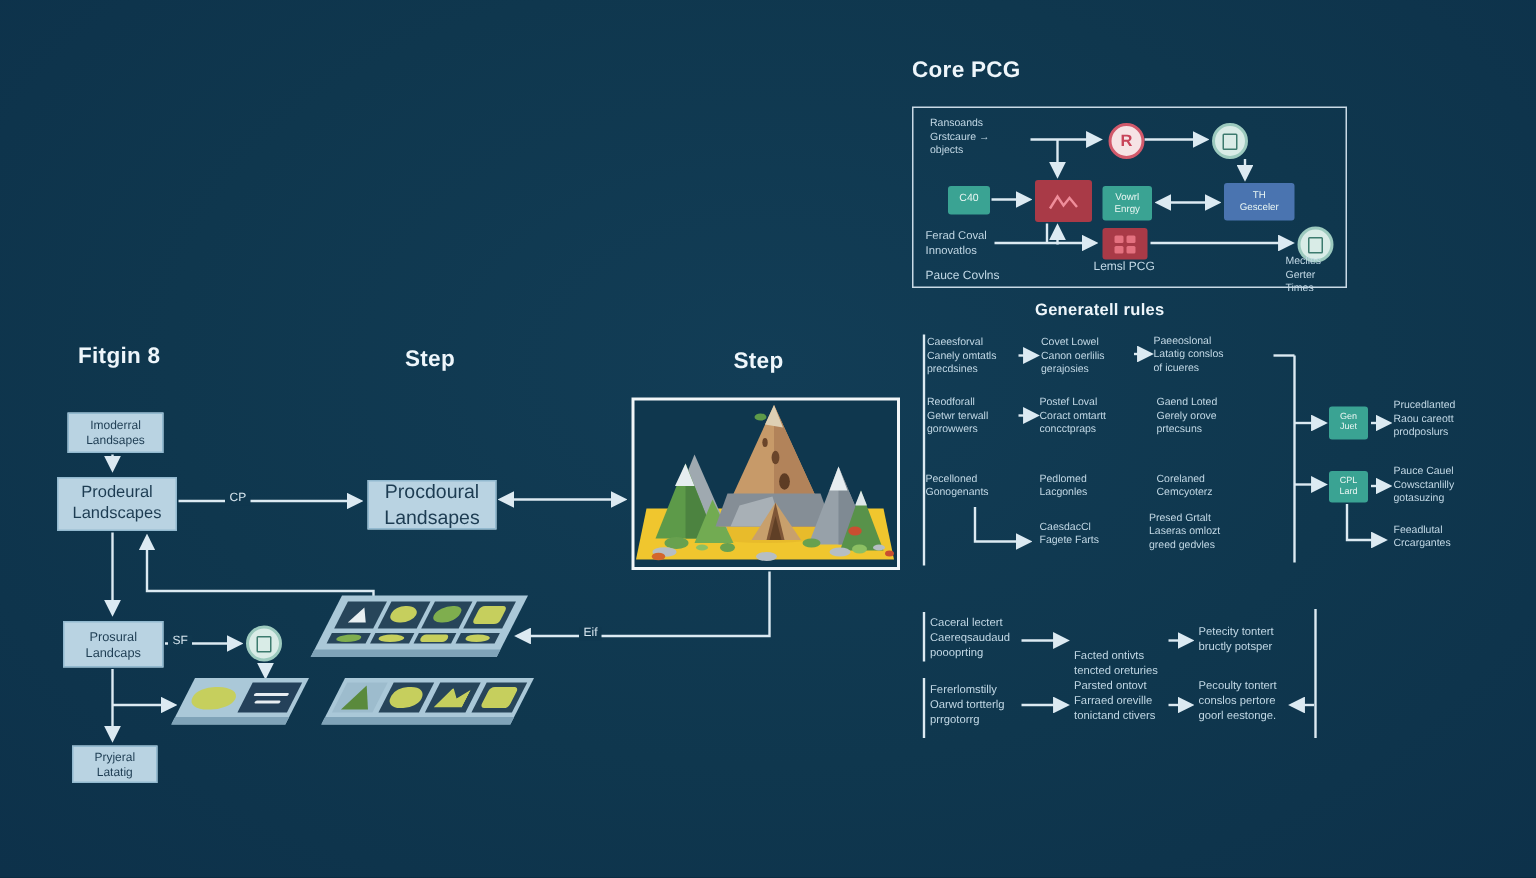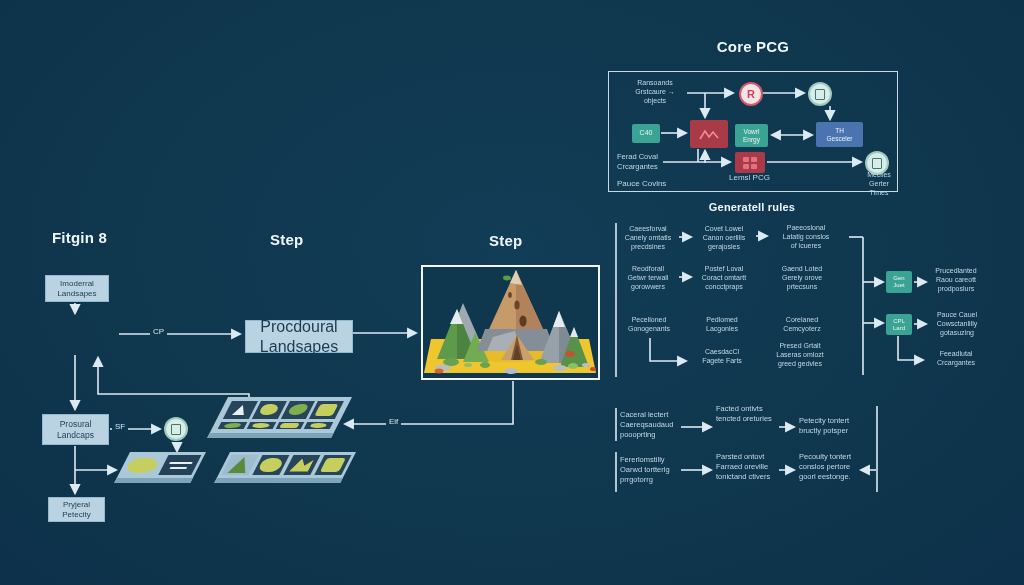--- a/index.html
+++ b/index.html
@@ -3,21 +3,21 @@
 <meta charset="utf-8">
 <style>
   html,body{margin:0;padding:0;background:#0a2a3e;}
   .canvas{position:relative;width:1024px;height:585px;overflow:hidden;
     background:radial-gradient(ellipse at 50% 42%, #123d56 0%, #0f374e 55%, #0d314a 100%);
     font-family:"Liberation Sans", sans-serif;}
   .abs{position:absolute;}
   .wires{position:absolute;left:0;top:0;pointer-events:none;}
   .hdr{font-weight:bold;color:#eef6fb;letter-spacing:.2px;}
   .txt{font-size:7.5px;line-height:1.3;color:#c2d8e5;white-space:pre-line;}
-  .c{text-align:center;}
+  .c{}
   .lbox{background:#b9d3e2;color:#1d3c52;border:1px solid #92b9cf;box-sizing:border-box;
     display:flex;align-items:center;justify-content:center;text-align:center;
     white-space:pre-line;line-height:1.25;}
   .node{display:flex;align-items:center;justify-content:center;text-align:center;
     color:#eaf6f3;white-space:pre-line;line-height:1.15;border-radius:2px;box-sizing:border-box;}
   .teal{background:#3aa393;}
   .blue{background:#4a74b0;}
   .redbox{background:#a93a47;}
   .elabel{font-size:8px;color:#d7e6ef;background:#0f374e;padding:0 3px;line-height:1.1;}
   .circ{width:24px;height:24px;border-radius:50%;background:#d9ece7;border:2px solid #9ccabe;
@@ -100,26 +100,28 @@
   </svg>
 
   <div class="abs hdr" style="left:52px;top:229px;font-size:15px">Fitgin 8</div>
   <div class="abs hdr" style="left:270px;top:231px;font-size:15px">Step</div>
   <div class="abs hdr" style="left:489px;top:232px;font-size:15px">Step</div>
   <div class="abs hdr c" style="left:608px;top:38px;width:290px;font-size:15px">Core PCG</div>
   <div class="abs hdr c" style="left:690px;top:201px;width:124px;font-size:11px">Generatell rules</div>
 
   <div class="abs lbox" style="left:45px;top:275px;width:64px;height:27px;font-size:8px">Imoderral
 Landsapes</div>
-  <div class="abs lbox" style="left:245px;top:320px;width:108px;height:33px;font-size:16px">Procdoural
+  <div class="abs lbox" style="left:38px;top:318px;width:80px;height:36px;font-size:11px">Prodeural
+Landscapes</div>
+  <div class="abs lbox" style="left:245px;top:320px;width:86px;height:33px;font-size:13px">Procdoural
 Landsapes</div>
   <div class="abs lbox" style="left:42px;top:414px;width:67px;height:31px;font-size:8.5px">Prosural
 Landcaps</div>
   <div class="abs lbox" style="left:48px;top:497px;width:57px;height:25px;font-size:8px">Pryjeral
-Petecity</div>
+Latatig</div>
 
   <div class="abs elabel" style="left:150px;top:328px">CP</div>
   <div class="abs elabel" style="left:112px;top:423px">SF</div>
   <div class="abs elabel" style="left:386px;top:418px">Eif</div>
 
   <div class="abs circ" style="left:164px;top:417px">
       <span class="docsq"></span>
     </div>
 
   <div class="abs frame" style="left:421px;top:265px;width:179px;height:115px">
@@ -233,21 +235,21 @@
 Enrgy</div>
   <div class="abs node blue" style="left:816px;top:122px;width:47px;height:25px;font-size:6.5px">TH
 Gesceler</div>
   <div class="abs node redbox" style="left:735px;top:152px;width:30px;height:21px">
     <span class="glyphgrid"><span></span><span></span><span></span><span></span></span>
   </div>
   <div class="abs circ" style="left:865px;top:151px">
       <span class="docsq"></span>
     </div>
   <div class="abs txt" style="left:617px;top:152px;width:52px">Ferad Coval
-Crcargantes</div>
+Innovatlos</div>
   <div class="abs txt" style="left:617px;top:179px;font-size:8px">Pauce Covlns</div>
   <div class="abs txt" style="left:729px;top:173px;font-size:8px">Lemsl PCG</div>
   <div class="abs txt c" style="left:857px;top:170px;width:44px;font-size:7px">Meclles
 Gerter
 Times</div>
 
   <div class="abs txt c" style="left:618px;top:224px;width:60px;font-size:7px">Caeesforval
 Canely omtatls
 precdsines</div>
   <div class="abs txt c" style="left:694px;top:224px;width:60px;font-size:7px">Covet Lowel
@@ -286,21 +288,21 @@
 prodposlurs</div>
   <div class="abs txt c" style="left:929px;top:310px;width:56px;font-size:7px">Pauce Cauel
 Cowsctanlilly
 gotasuzing</div>
   <div class="abs txt c" style="left:929px;top:349px;width:54px;font-size:7px">Feeadlutal
 Crcargantes</div>
 
   <div class="abs txt" style="left:620px;top:410px;width:72px">Caceral lectert
 Caereqsaudaud
 poooprting</div>
-  <div class="abs txt" style="left:716px;top:404px;width:64px">Facted ontivts
+  <div class="abs txt" style="left:716px;top:432px;width:64px">Facted ontivts
 tencted oreturies</div>
   <div class="abs txt" style="left:799px;top:416px;width:64px">Petecity tontert
 bructly potsper</div>
   <div class="abs txt" style="left:620px;top:455px;width:72px">Fererlomstilly
 Oarwd tortterlg
 prrgotorrg</div>
   <div class="abs txt" style="left:716px;top:452px;width:68px">Parsted ontovt
 Farraed oreville
 tonictand ctivers</div>
   <div class="abs txt" style="left:799px;top:452px;width:64px">Pecoulty tontert

